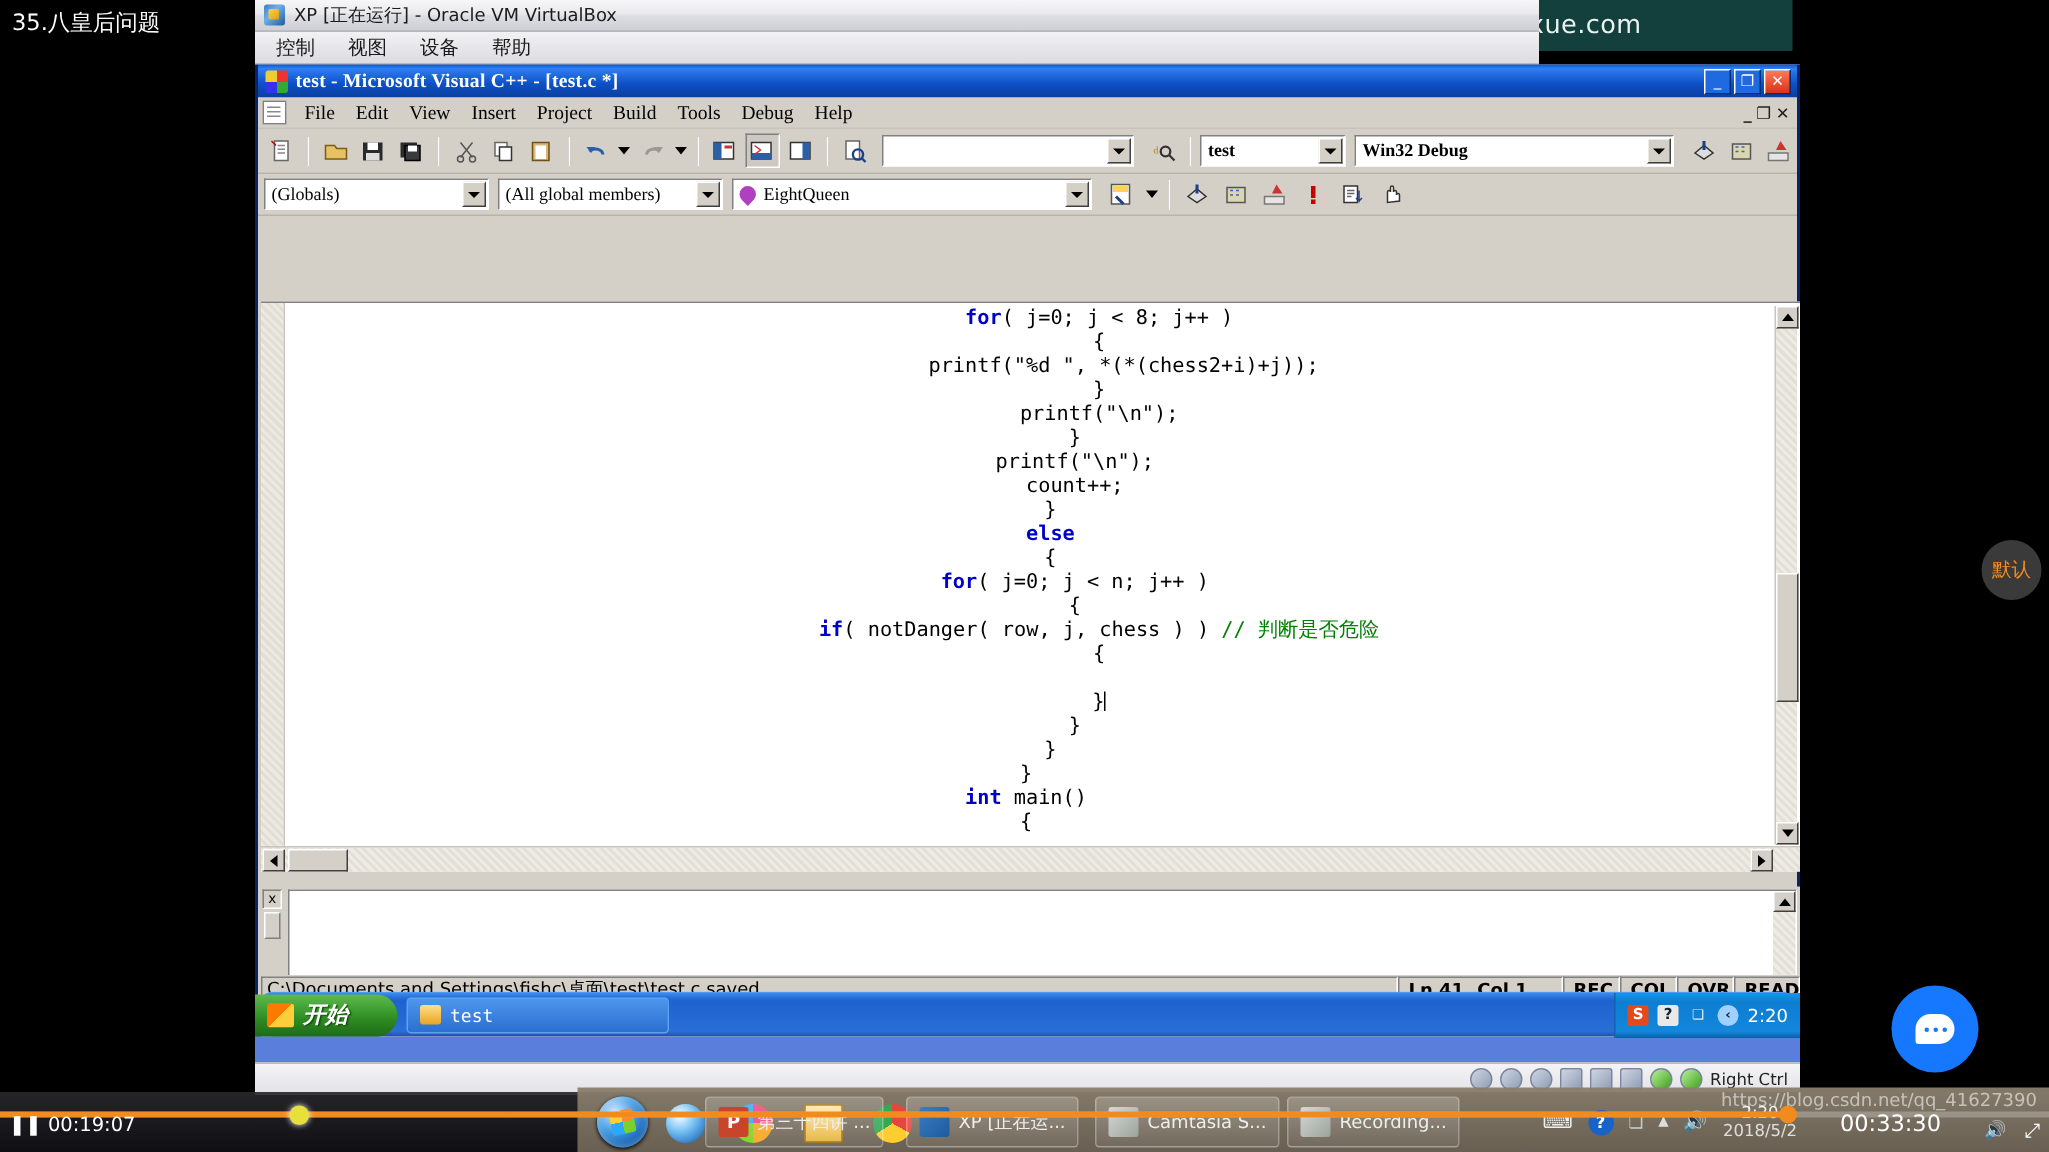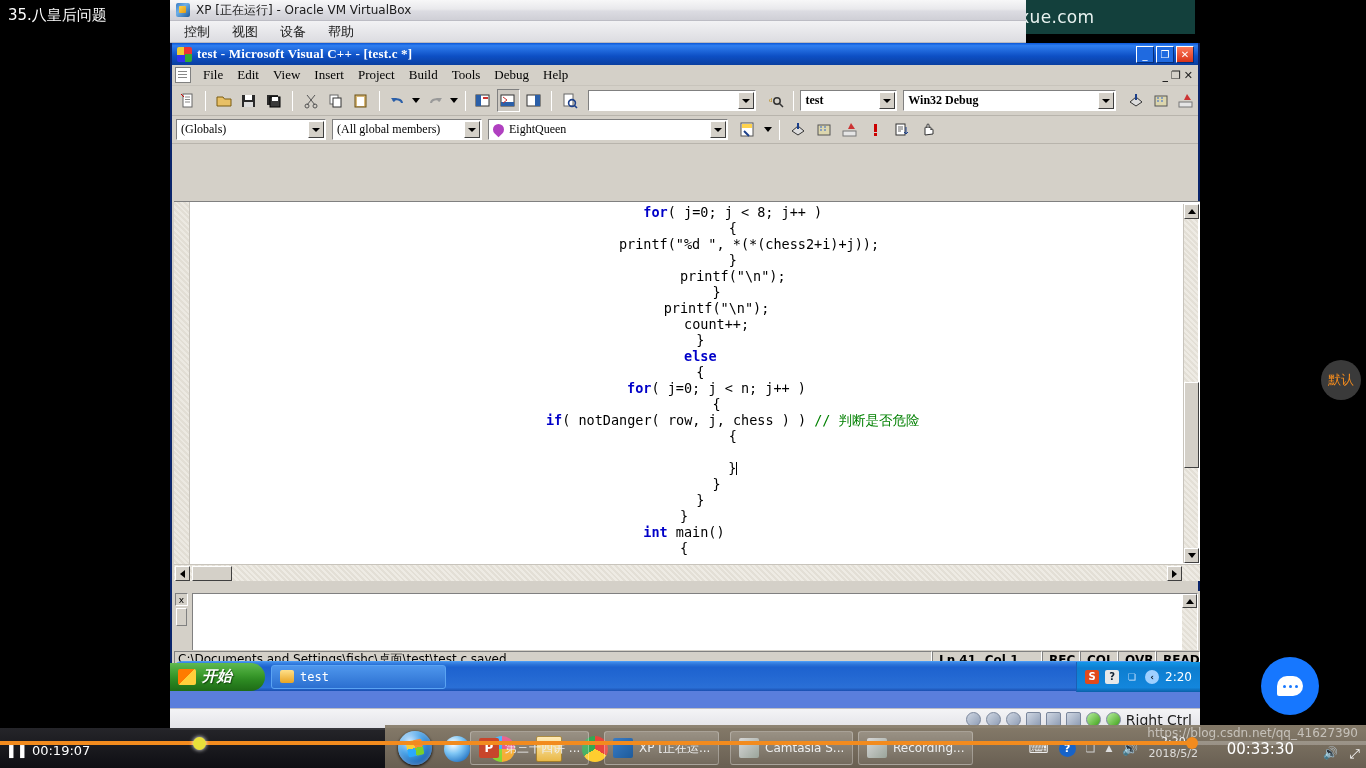--- a/index.html
+++ b/index.html
@@ -177,21 +177,21 @@
   .xptray{ margin-left:auto; height:30px; display:flex; align-items:center; gap:6px; padding:0 8px;
      background:linear-gradient(to bottom,#1397e8 0%,#0d7ed0 20%,#1386dc 85%,#0a60a8 100%);
      border-left:1px solid #1b5fb5; color:#fff; font-size:12px; font-family:"DejaVu Sans",sans-serif;}
   .tray-ico{width:14px;height:14px;border-radius:2px;display:flex;align-items:center;justify-content:center;
      font-size:10px;font-weight:bold;}
 
   
   .vboxstatus{ position:absolute; left:0; bottom:0; width:1030px; height:22px;
      background:linear-gradient(to bottom,#f4f4f6,#e2e2e7); border-top:1px solid #bdbdc4;
      display:flex;align-items:center;justify-content:flex-end;gap:5px;padding-right:8px;
-     font-size:14px;color:#222;font-family:"DejaVu Sans",sans-serif;}
+     font-size:11px;color:#222;font-family:"DejaVu Sans",sans-serif;}
   .vbi{width:15px;height:15px;border-radius:50%;background:linear-gradient(135deg,#cfd6e2,#8e9cb4);
      border:1px solid #7a869c;}
   .vbi.sq{border-radius:2px;}
   .vbi.green{background:linear-gradient(135deg,#b8f0a0,#3fa018);}
 
   
   .hosttb{ position:absolute; left:0; bottom:0; width:1366px; height:40px;
      background:linear-gradient(to bottom, rgba(40,40,45,.92), rgba(15,15,20,.96));}
   .hosttb .wallpaper{ position:absolute; left:385px; right:0; top:-3px; bottom:0;
      background:linear-gradient(to bottom,#8a7f6d,#6d6355); opacity:.95;}

